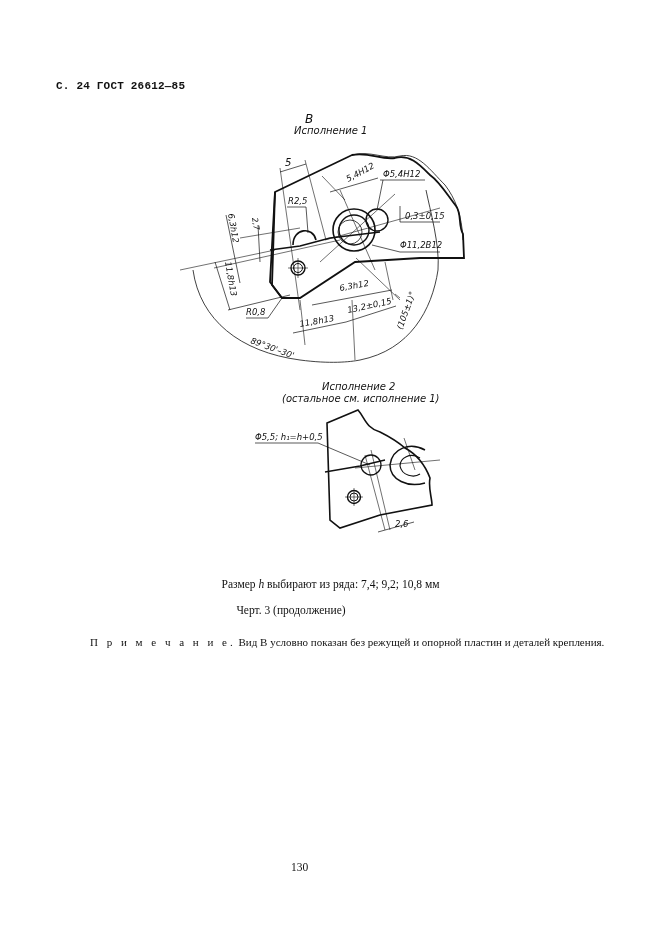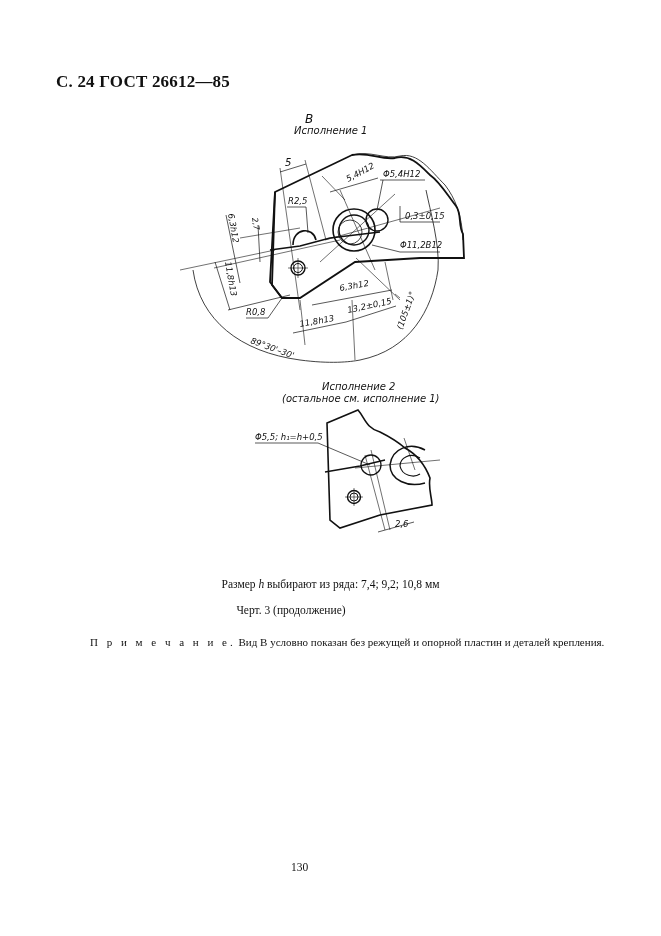--- a/index.html
+++ b/index.html
@@ -1,18 +1,18 @@
 <!DOCTYPE html>
 <html><head>
 <meta charset="utf-8">
 <style>
   html, body { margin: 0; padding: 0; background: #ffffff; }
   body { width: 661px; height: 936px; position: relative; overflow: hidden;
          font-family: "Liberation Serif", serif; color: #111; }
-  .header { position: absolute; left: 56px; top: 72px; font-size: 17px; font-weight: bold; letter-spacing: 0.2px; }
+  .header { position: absolute; left: 56px; top: 80px; font-size: 11px; font-weight: bold; letter-spacing: 0.2px; font-family: Liberation Mono, monospace; }
   .drawing { position: absolute; left: 0; top: 0; width: 661px; height: 560px; }
   .drawing text { font-family: "DejaVu Sans", sans-serif; font-style: italic; fill: #111; }
   .caption1 { position: absolute; left: 0; width: 661px; top: 578px; text-align: center; font-size: 11.5px; }
   .caption1 .ital { font-style: italic; }
   .caption2 { position: absolute; left: 0; width: 582px; top: 604px; text-align: center; font-size: 11.5px; }
   .note { position: absolute; left: 90px; top: 636px; font-size: 11px; }
   .note .spaced { letter-spacing: 3px; }
   .page-num { position: absolute; left: 0; width: 599px; top: 861px; text-align: center; font-size: 11.5px; }
 </style>
 </head>

